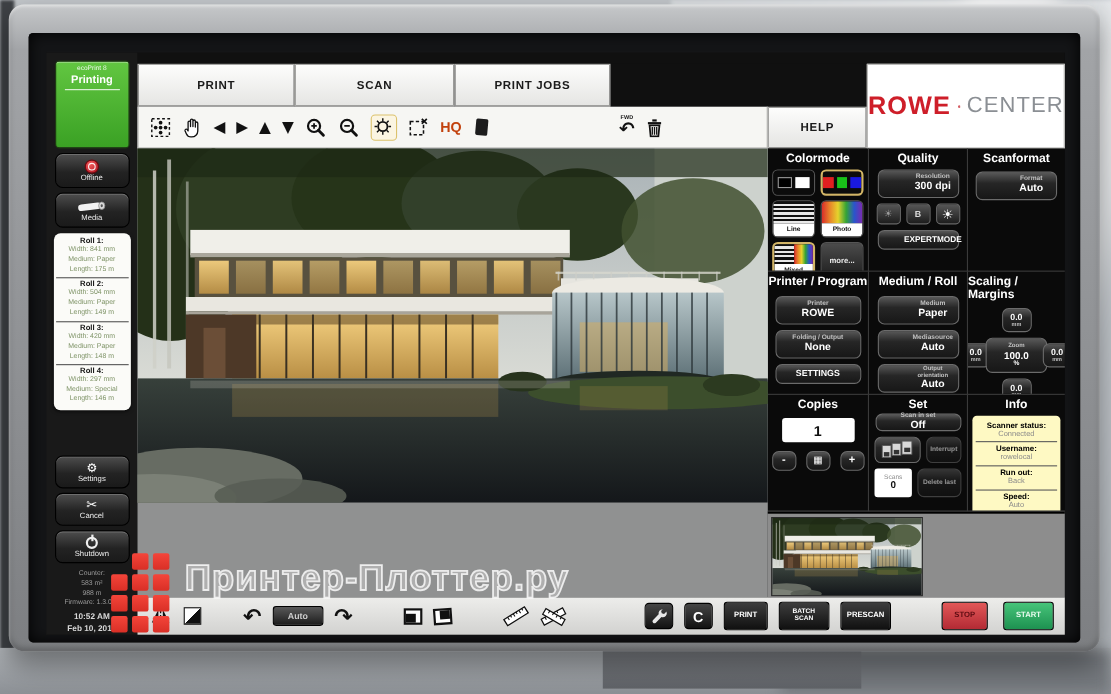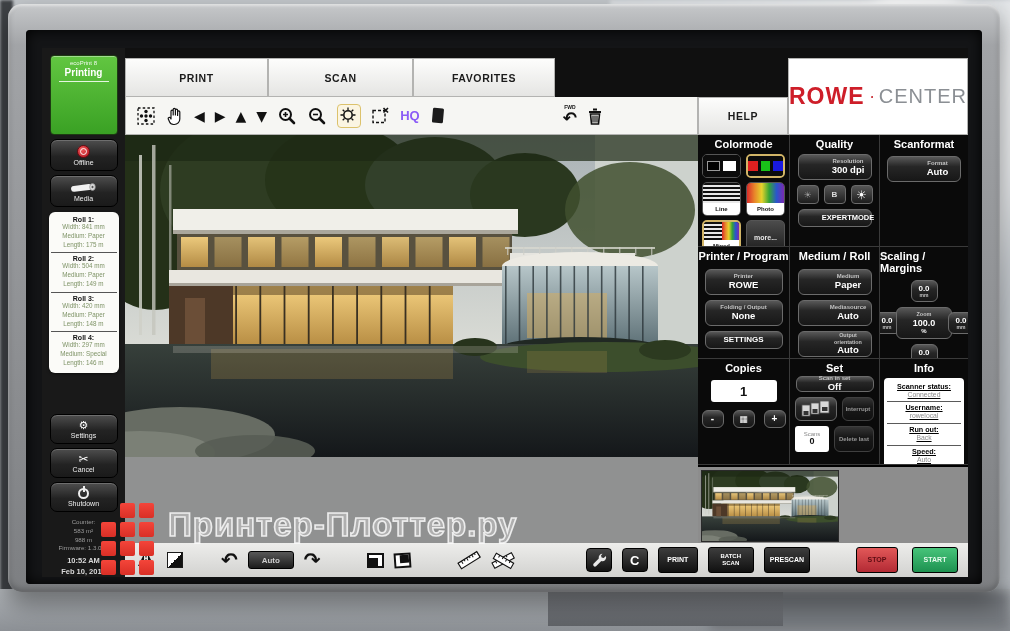--- a/index.html
+++ b/index.html
@@ -63,21 +63,21 @@
   .toolbar { grid-column:1/5; grid-row:2; background:#f6f6f3; border:1px solid #b3b3b1; border-top:none;
              display:flex; align-items:center; padding:0 10px; gap:10px; }
   .help-cell { grid-column:5; grid-row:2; }
   .logo-cell { grid-column:6; grid-row:1/3; background:#fff; border:1px solid #b3b3b1;
                display:flex; align-items:center; justify-content:center; gap:6px; }
   .rowe-t { color:#ce1e29; font-weight:900; font-size:23px; letter-spacing:1px; }
   .center-t { color:#8b8f94; font-size:20px; letter-spacing:1px; }
 
   .ti { display:flex; align-items:center; justify-content:center; cursor:pointer; }
   .arrow-g { font-family:"DejaVu Sans",sans-serif; font-size:14px; color:#111; font-weight:bold; }
-  .hq-t { font-size:13px; font-weight:bold; color:#8b5cf6; }
+  .hq-t { font-size:13px; font-weight:bold; color:#c2410c; }
   .sel-box { border:1.5px solid #dcc26c; border-radius:4px; background:#fbf5e2; padding:1px; }
   .fwdgrp { display:flex; flex-direction:column; align-items:center; margin-left:auto; line-height:1; }
   .fwdlbl { font-size:5px; font-weight:bold; color:#111; }
   .curvearrow { font-family:"DejaVu Sans",sans-serif; font-size:17px; font-weight:bold; color:#111; }
   .trash-m { margin-right:84px; }
 
   
   .content { display:flex; height:408px; }
   .preview { width:573px; background:#909191; position:relative; cursor:crosshair; }
 
@@ -136,21 +136,21 @@
   .cb { width:22px; height:18px; font-size:10px; font-weight:bold; }
   .grid-g { font-size:9px; font-family:"DejaVu Sans",sans-serif; }
 
   .setrow { display:flex; gap:5px; margin-top:5px; align-items:stretch; }
   .pgbtn { width:42px; height:24px; }
   .intb { width:32px; height:24px; font-size:6px; font-weight:bold; }
   .scansbox { width:34px; height:26px; background:#fff; border-radius:3px; display:flex; flex-direction:column; align-items:center; justify-content:center; line-height:1.1; }
   .scansbox .sl { font-size:6px; color:#8a8a8a; } .scansbox .sv { font-size:9px; font-weight:bold; color:#111; }
   .delb { width:40px; height:26px; font-size:6px; font-weight:bold; text-align:center; }
 
-  .infbox { width:80px; background:#ffffff; border-radius:4px; margin-top:2px; padding:2px 3px;text-decoration:underline; }
+  .infbox { width:80px; background:#fef9c3; border-radius:4px; margin-top:2px; padding:2px 3px; }
   .inf-row { padding:1.5px 0 2px; border-bottom:1px solid #5a5a5a; text-align:center; line-height:1.25; }
   .inf-row:last-child { border-bottom:none; }
   .inf-l { font-size:7.2px; font-weight:bold; color:#000; }
   .inf-v { font-size:6.8px; color:#8a8a8a; }
 
   .rp-footer { grid-column:1/4; background:#8d8d8d; position:relative; border-top:2px solid #000; }
   .thumb { position:absolute; left:4px; top:4px; outline:1px solid #2a2a2a; cursor:pointer; }
 
   
   .bottombar { height:34px; background:linear-gradient(#ededeb,#d2d2d0); border-top:1px solid #99999 7; display:flex; align-items:center; padding:0 10px; gap:10px; }
@@ -368,21 +368,21 @@
       <div>Feb 10, 2015</div>
     </div>
   </div>
 
   <div class="main">
     <div class="main-gap"></div>
 
     <div class="header">
       <div class="tab">PRINT</div>
       <div class="tab">SCAN</div>
-      <div class="tab">FAVORITES</div>
+      <div class="tab">PRINT JOBS</div>
 
       <div class="toolbar">
         <span class="ti">
           <svg width="20" height="20">
               <rect x="2" y="2" width="16" height="16" fill="none" stroke="#111" stroke-width="1.3" stroke-dasharray="2.5 2.2"></rect>
               <g fill="#111">
                 <circle cx="10" cy="5.5" r="1.7"></circle>
                 <circle cx="5.5" cy="10" r="1.7"></circle>
                 <circle cx="14.5" cy="10" r="1.7"></circle>
                 <circle cx="10" cy="14.5" r="1.7"></circle>

